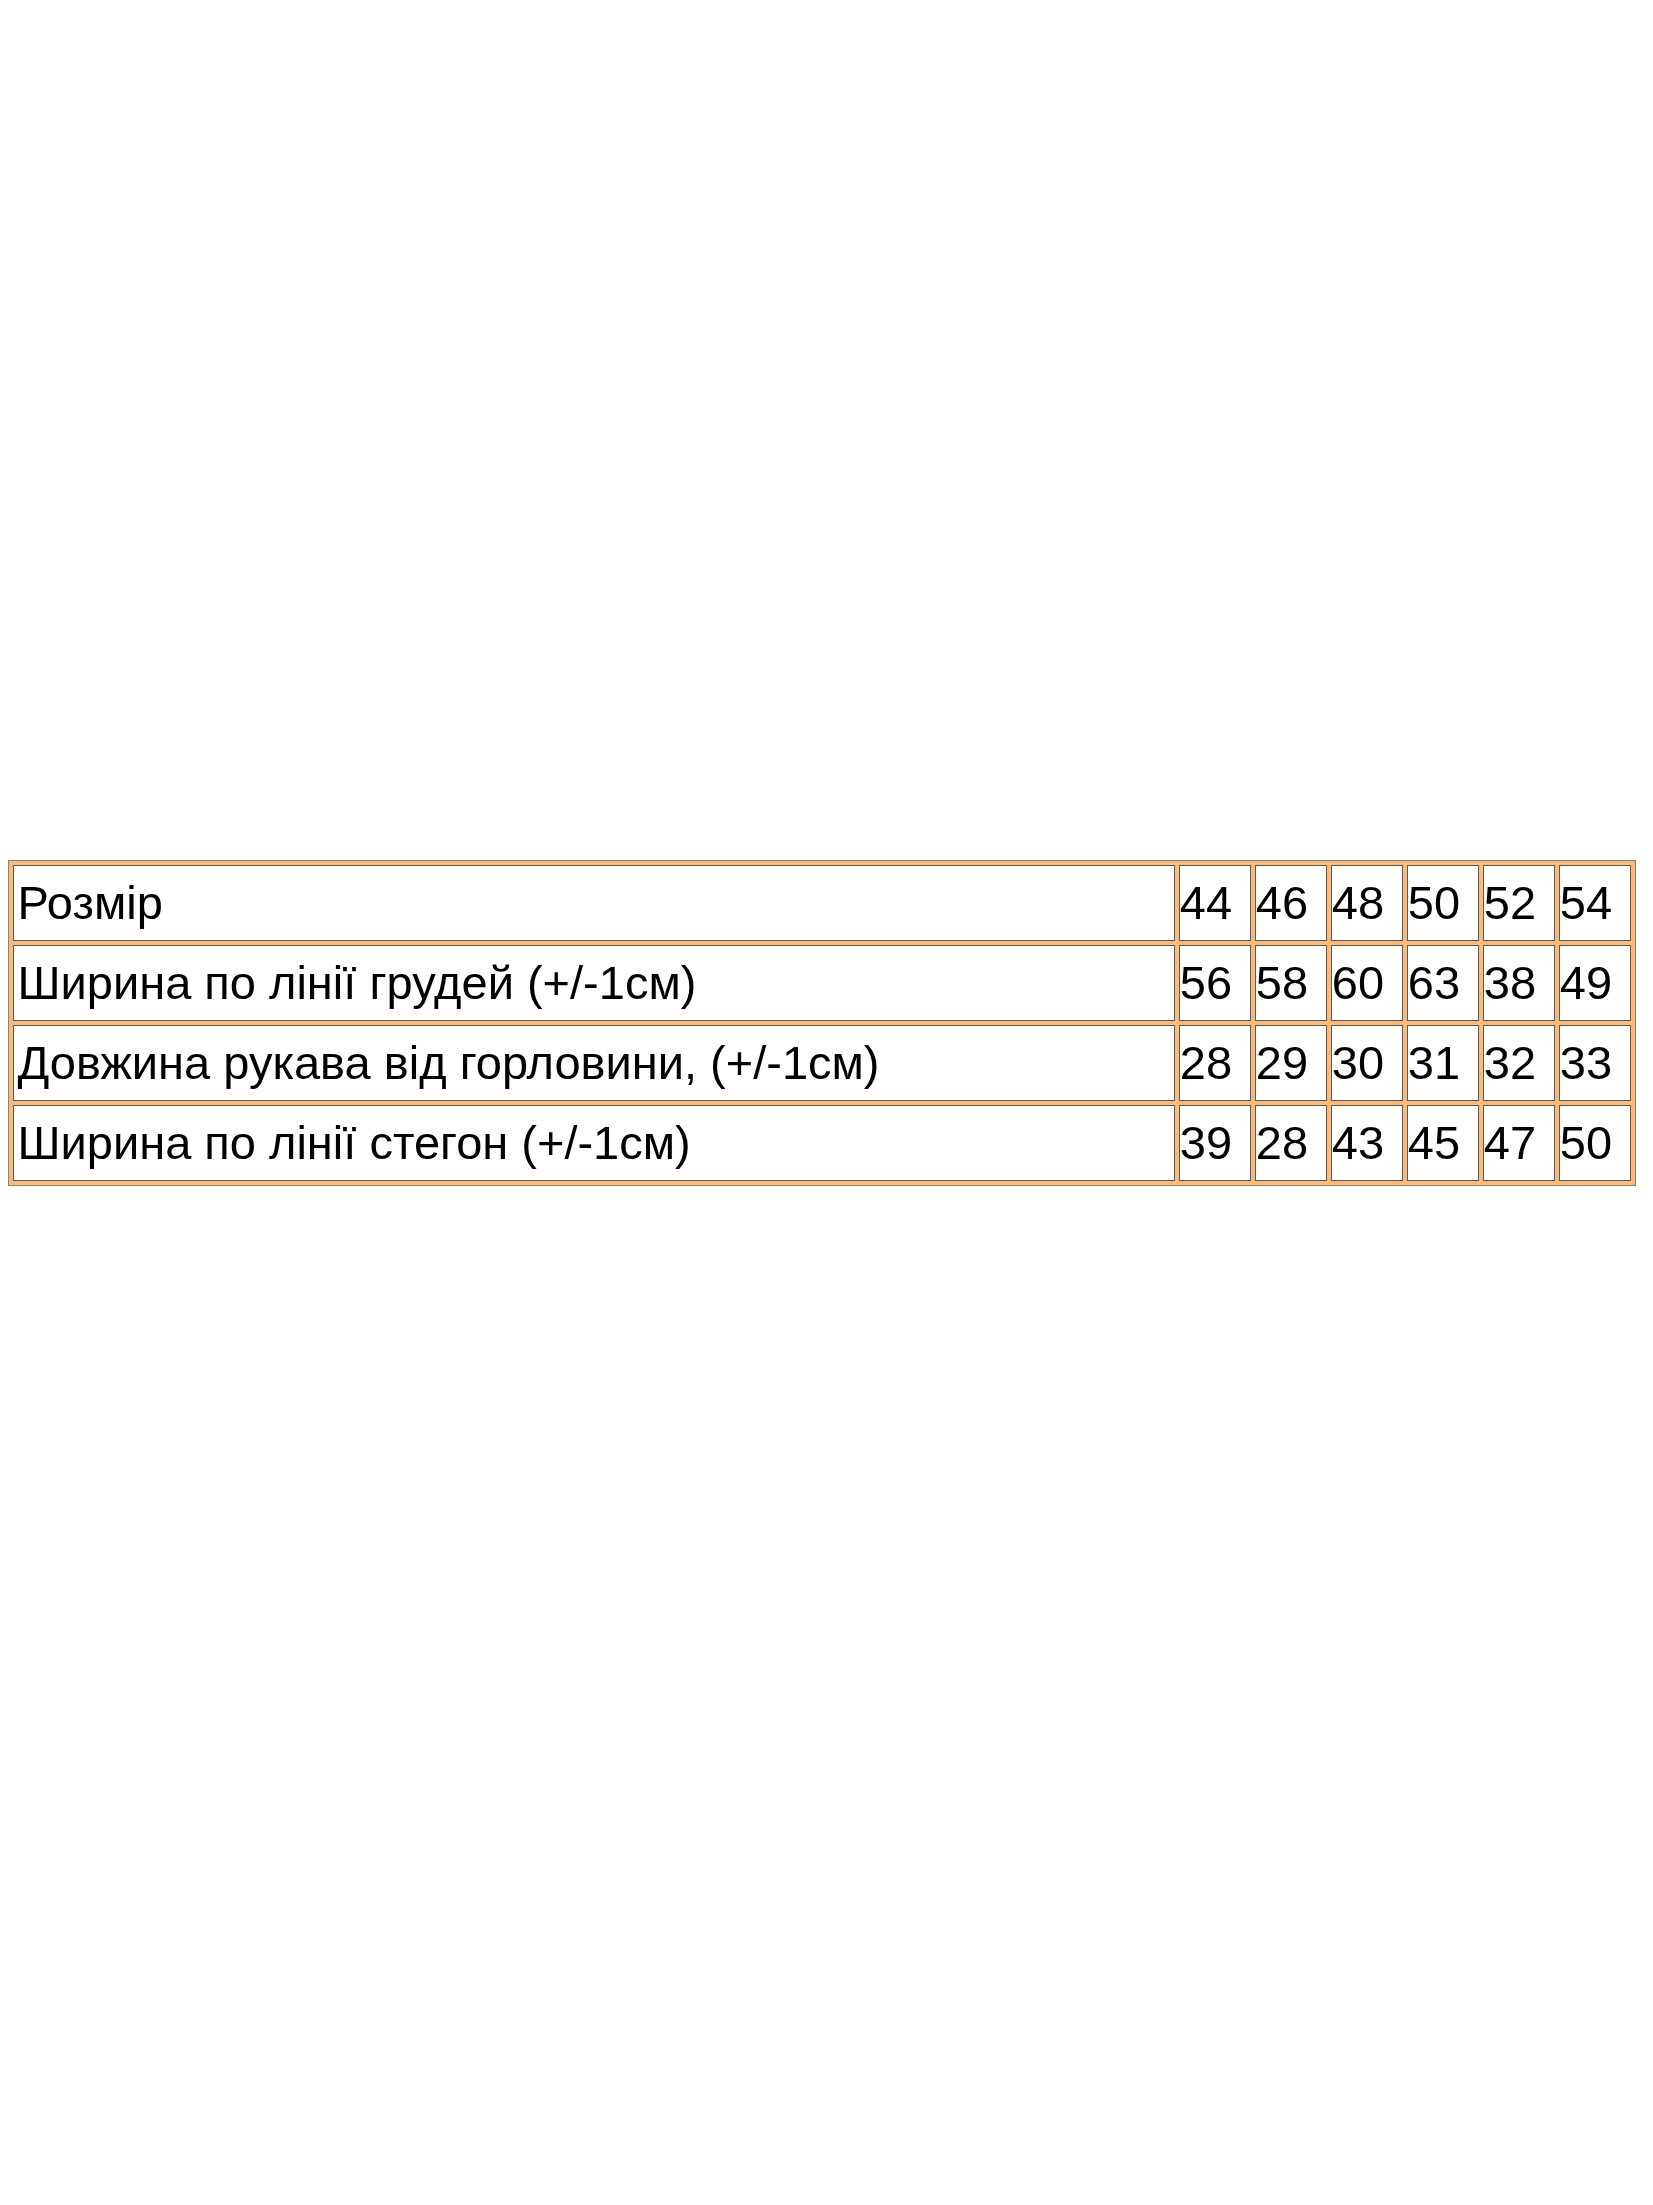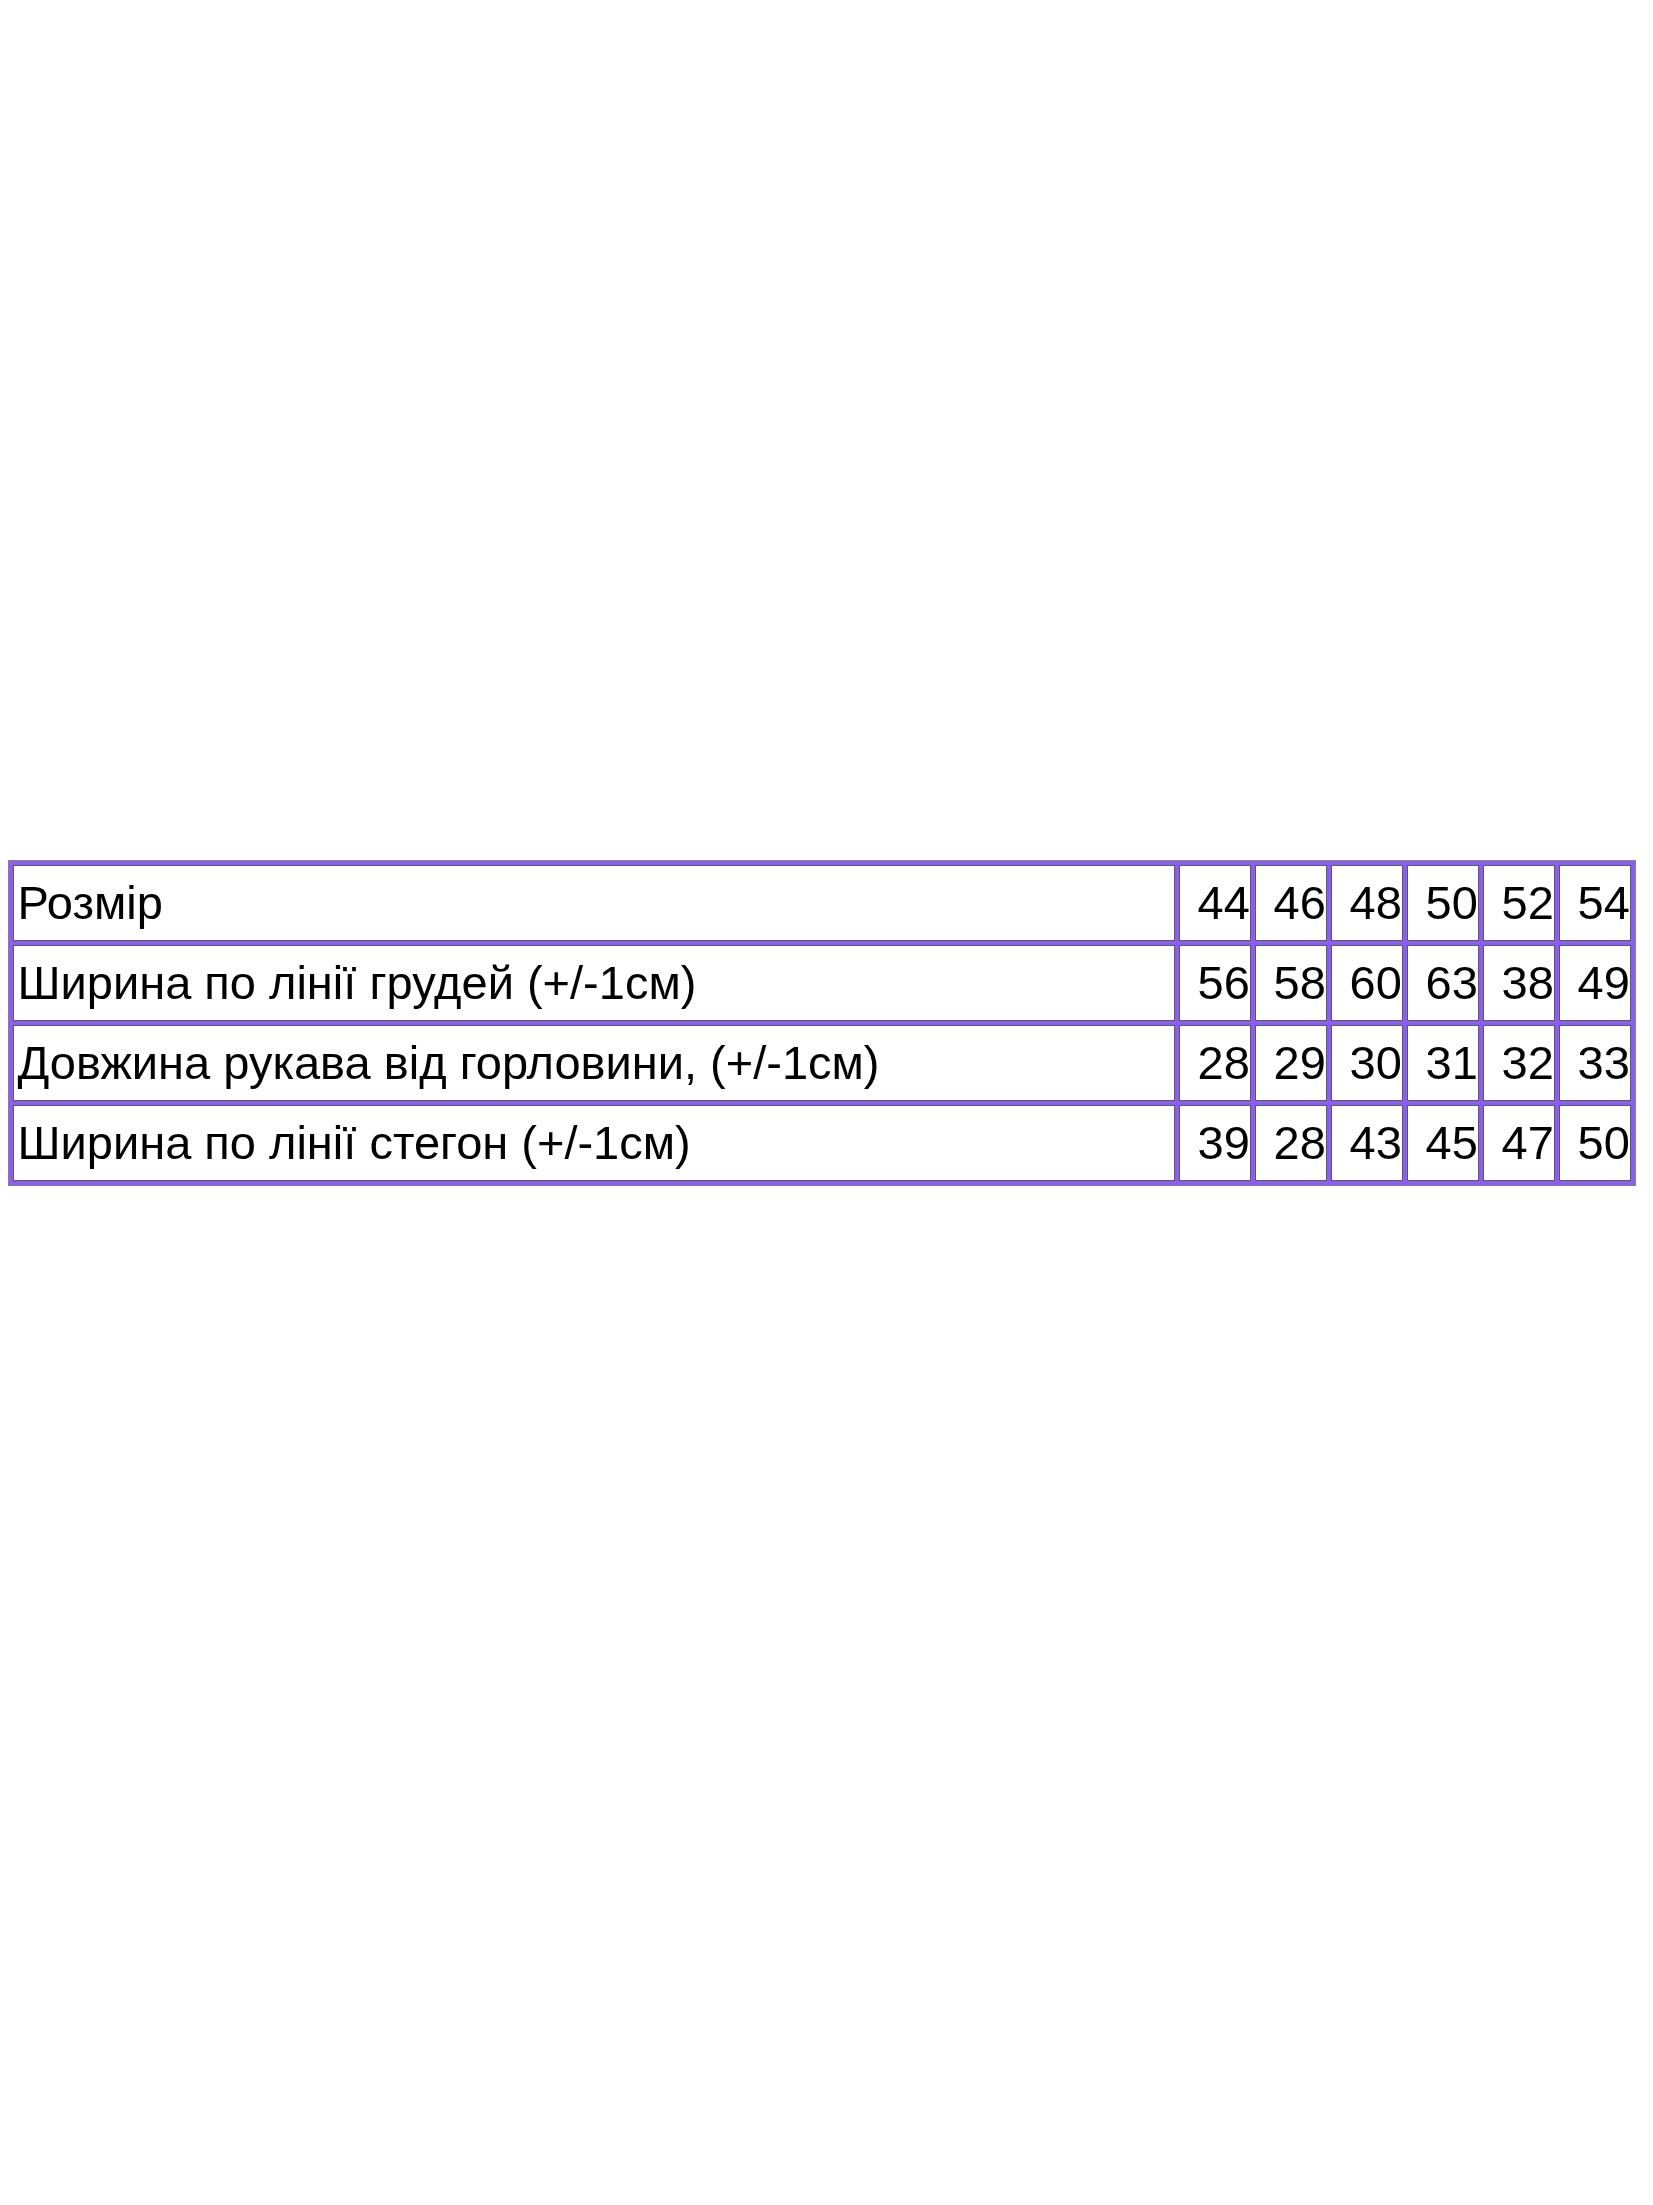--- a/index.html
+++ b/index.html
@@ -14,41 +14,41 @@
     font-family: "Liberation Sans", sans-serif;
     overflow: hidden;
   }
   table.size-table {
     position: absolute;
     left: 8.2px;
     top: 860px;
     border-collapse: separate;
     border-spacing: 4.1px;
     border: 1.6px solid #848484;
-    background: #8b5cf6;
+    background: #fdba74;
   }
   table.size-table td {
     border: 1.6px solid #5a5a5a;
     background: #ffffff;
     height: 74px;
     font-size: 47px;
     line-height: 1.1;
     color: #000000;
     vertical-align: middle;
     white-space: nowrap;
   }
   td.label-cell {
     width: 1153px;
     text-align: left;
     padding: 0 3.3px;
     overflow: hidden;
   }
   td.num-cell {
     width: 70px;
-    text-align: right;
+    text-align: left;
     padding: 0;
   }
 </style>
 </head>
 <body>
 
 <table class="size-table">
   <tbody>
     <tr>
       <td class="label-cell">Розмір</td>

